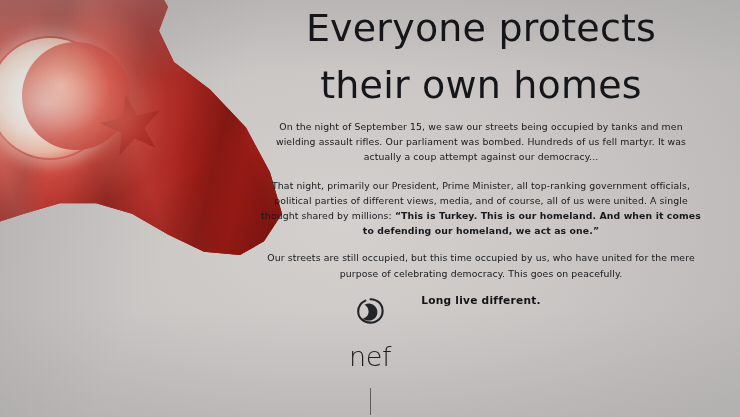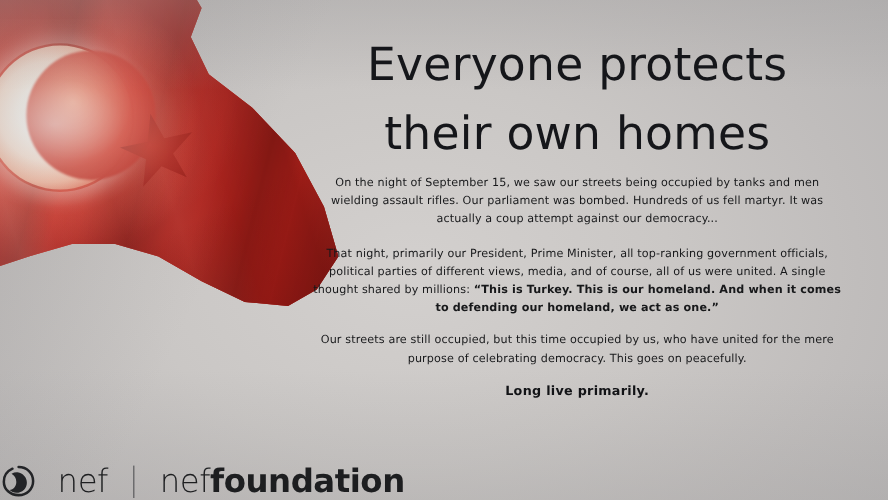--- a/index.html
+++ b/index.html
@@ -147,21 +147,21 @@
     position: absolute;
     left: 246px;
     top: 0;
     width: 470px;
     height: 417px;
     text-align: center;
     color: #1b1b1b;
   }
   .headline {
     margin: 0;
-    padding-top: 34px;
+    padding-top: 8px;
     font-size: 38px;
     line-height: 41px;
     font-weight: 400;
     letter-spacing: 0.2px;
     color: #15161a;
   }
   .headline .l2 { display: block; margin-top: 16px; }
 
   .body {
     margin: 0 auto;
@@ -186,21 +186,23 @@
   }
 
   
   .logo {
     position: absolute;
     left: 0;
     right: 0;
     bottom: 2px;
     display: flex;
     align-items: center;
+    justify-content: center;
     gap: 18px;
+    flex-direction: column;
   }
   .logo-mark { display: block; }
   .logo-nef {
     font-size: 27px;
     font-weight: 300;
     letter-spacing: -0.4px;
     color: #1d1e20;
     line-height: 1;
   }
   .logo-divider {
@@ -251,35 +253,32 @@
 
       <p class="para">On the night of September 15, we saw our streets being occupied by tanks and men wielding assault rifles. Our parliament was bombed. Hundreds of us fell martyr. It was actually a coup attempt against our democracy...</p>
 
       <p class="para tight">
         <span>That night, primarily our President, Prime Minister, all top-ranking government officials, political parties of different views, media, and of course, all of us were united. A single thought shared by millions: </span><b>“This is Turkey. This is our homeland. And when it comes to defending our homeland, we act as one.”</b>
       </p>
 
       <p class="para">Our streets are still occupied, but this time occupied by us, who have united for the mere purpose of celebrating democracy. This goes on peacefully.</p>
 
 
-      <p class="closing">Long live primarily.</p>
+      <p class="closing">Long live different.</p>
     </div>
   </div>
 
   <div class="logo">
     <svg class="logo-mark" width="30" height="28" viewBox="0 0 30 28">
       <path d="M15.5 2.2 C22.5 2.2 27.6 7.3 27.6 13.9 C27.6 20.5 22.5 25.6 15.5 25.6
                C8.5 25.6 3.2 20.8 3.2 14.4 C3.2 9.6 6.0 5.6 10.4 3.6" fill="none" stroke="#232427" stroke-width="2.1" stroke-linecap="round"></path>
       <path d="M14.6 6.6 C19.2 7.4 22.4 11.0 22.4 15.2 C22.4 20.0 18.6 23.6 13.6 23.6
                C11.4 23.6 9.4 22.8 8.0 21.4 C11.2 21.0 13.6 18.2 13.6 14.6
                C13.6 11.6 12.0 9.0 9.6 7.8 C11.2 6.9 12.9 6.5 14.6 6.6 Z" fill="#232427"></path>
     </svg>
 
     <span class="logo-nef">nef</span>
 
     <span class="logo-divider"></span>
 
-    <span class="logo-foundation">
-      <span class="thin">nef</span><span class="bold">foundation</span>
-    </span>
   </div>
 
 </div>
 
 </body></html>

